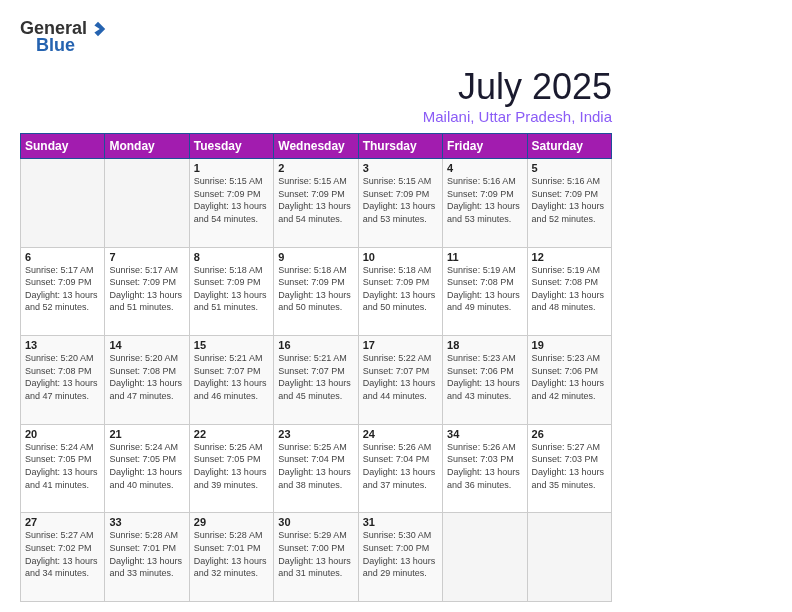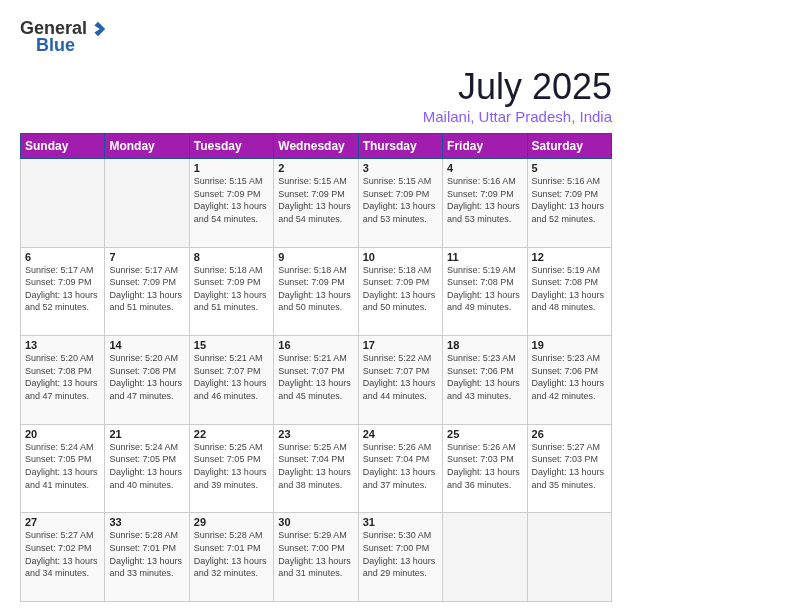--- a/index.html
+++ b/index.html
@@ -238,21 +238,21 @@
           </td>
           <td>
             <span class="day-num">23</span>
             <div class="day-info">Sunrise: 5:25 AM<br>Sunset: 7:04 PM<br>Daylight: 13 hours and 38 minutes.</div>
           </td>
           <td>
             <span class="day-num">24</span>
             <div class="day-info">Sunrise: 5:26 AM<br>Sunset: 7:04 PM<br>Daylight: 13 hours and 37 minutes.</div>
           </td>
           <td>
-            <span class="day-num">25</span>
+            <span class="day-num">34</span>
             <div class="day-info">Sunrise: 5:26 AM<br>Sunset: 7:03 PM<br>Daylight: 13 hours and 36 minutes.</div>
           </td>
           <td>
             <span class="day-num">26</span>
             <div class="day-info">Sunrise: 5:27 AM<br>Sunset: 7:03 PM<br>Daylight: 13 hours and 35 minutes.</div>
           </td>
         </tr>
         <tr>
           <td>
             <span class="day-num">27</span>

